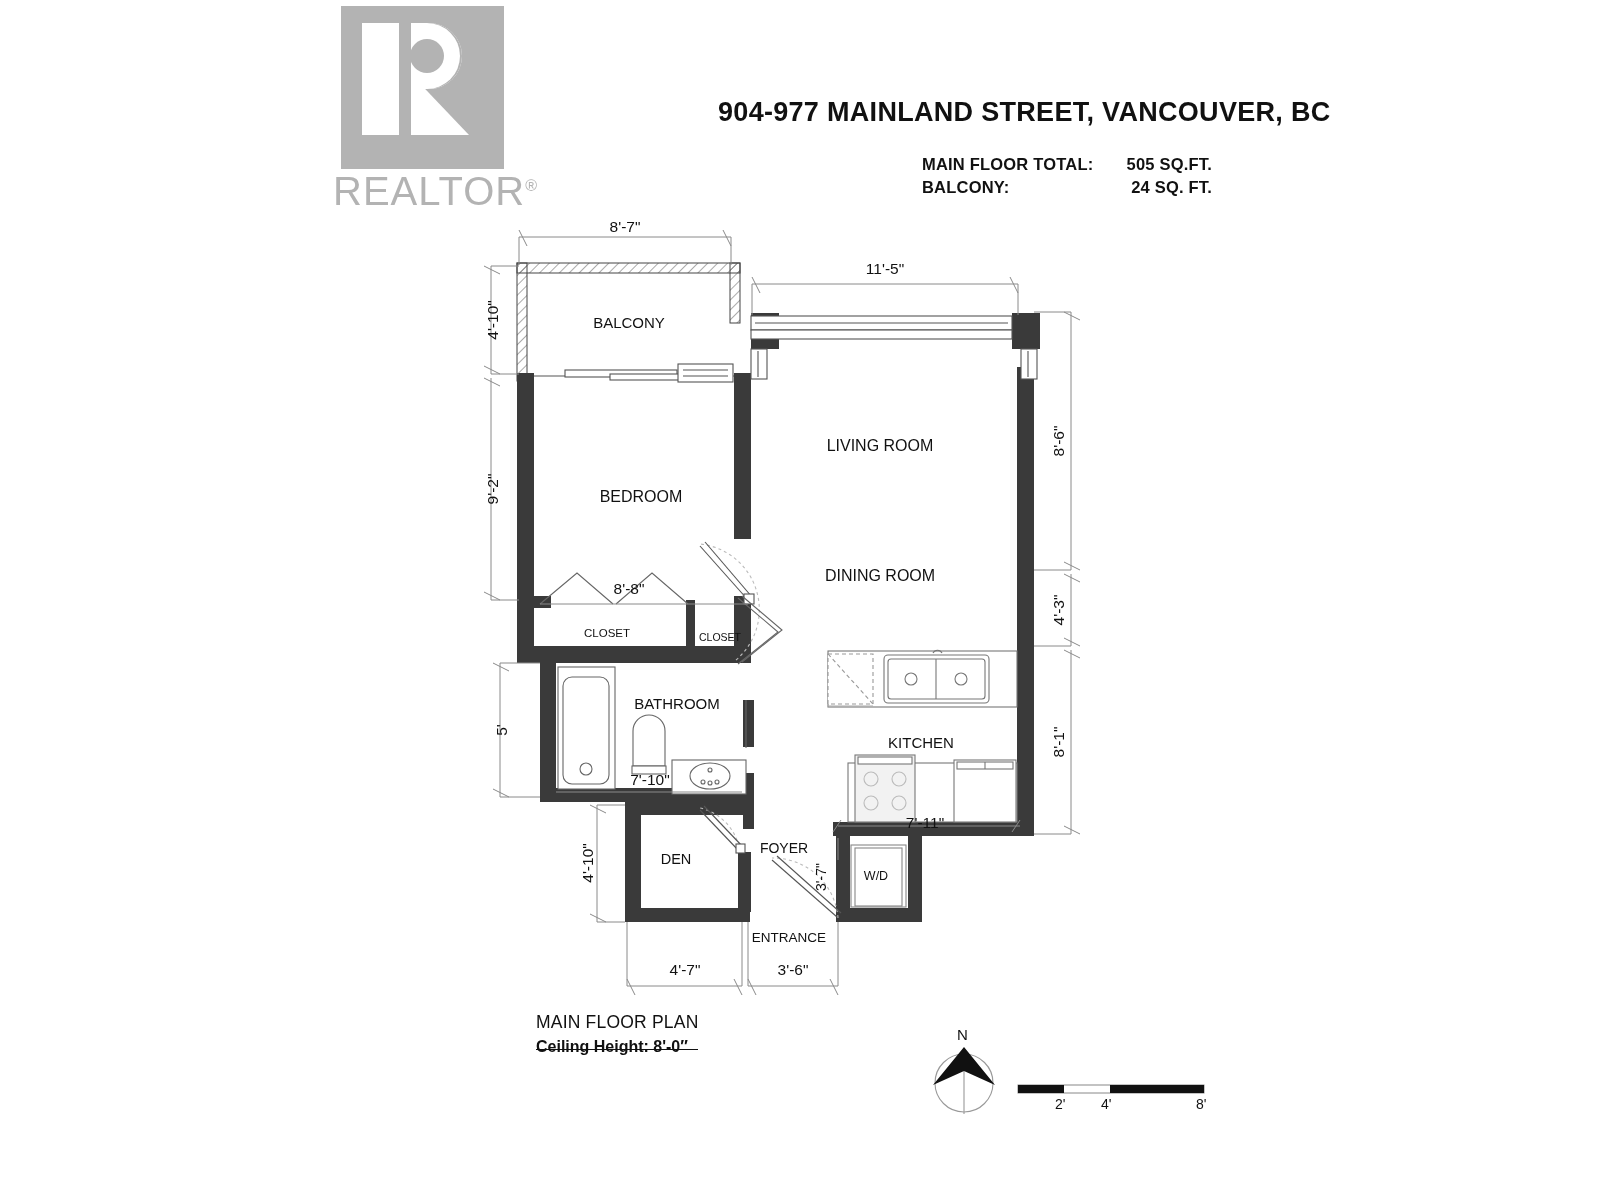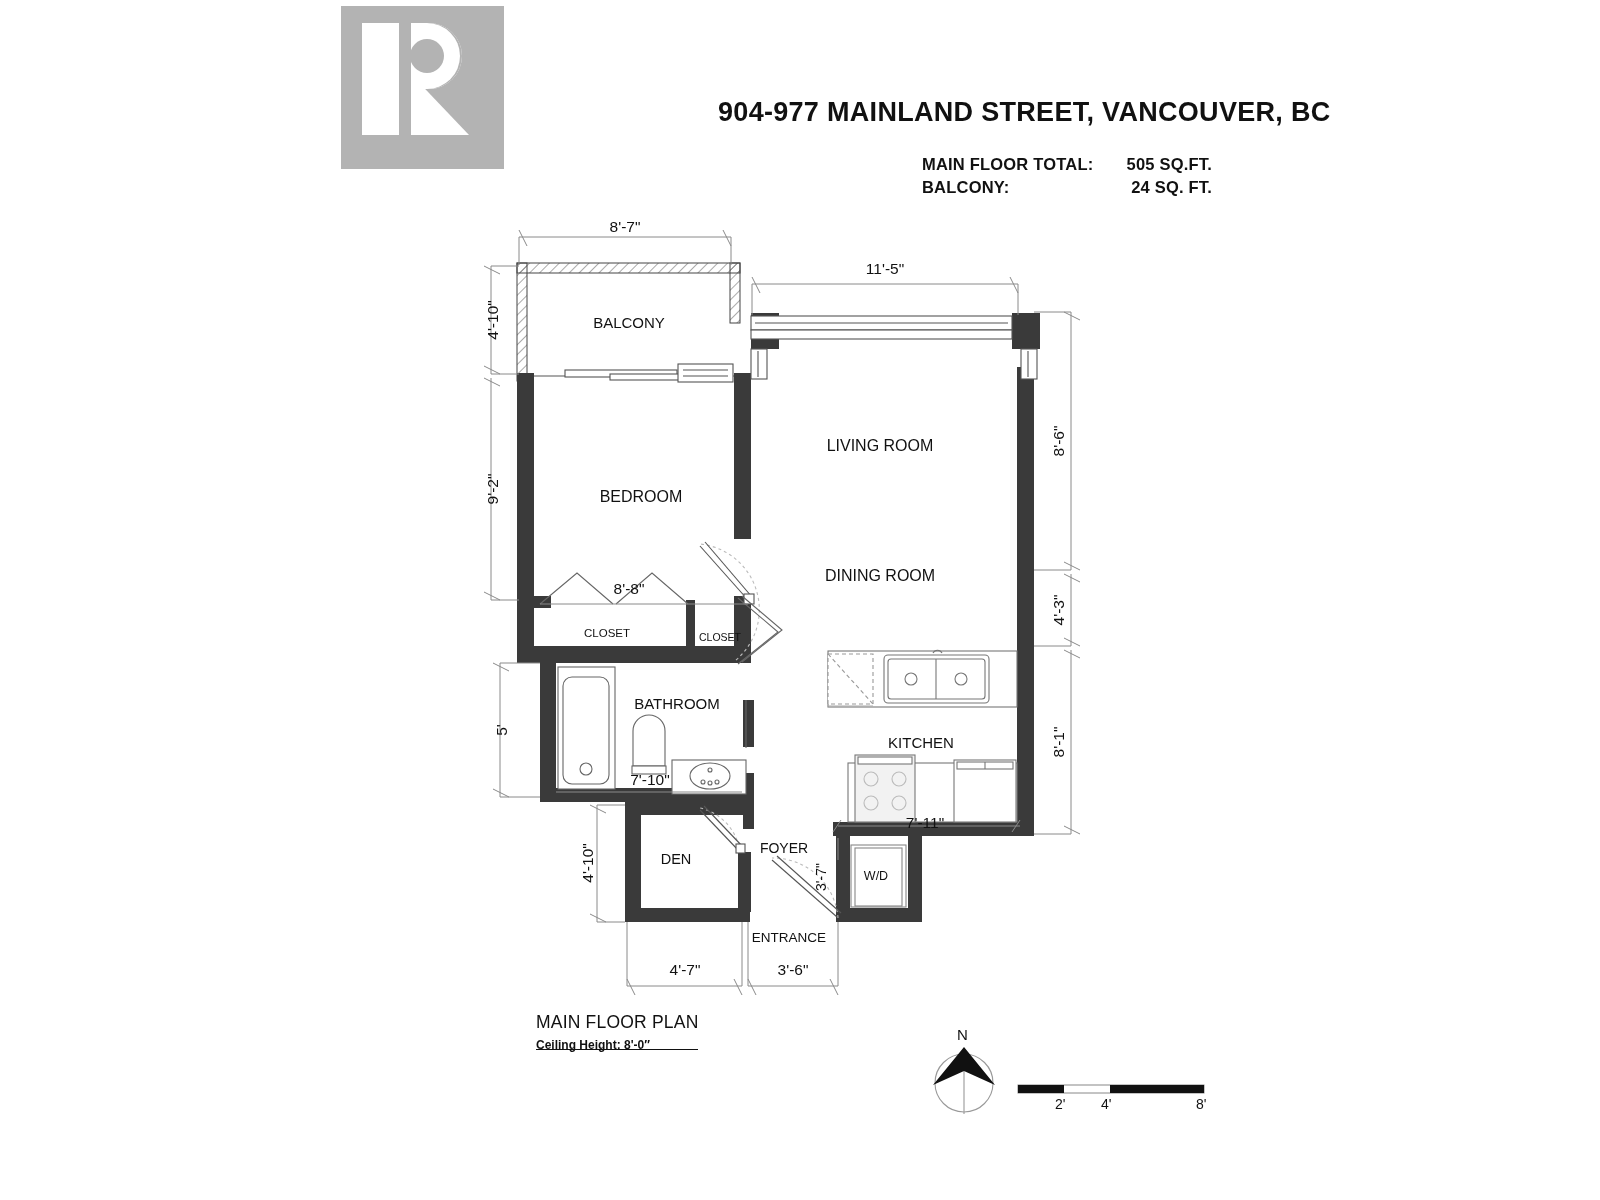--- a/index.html
+++ b/index.html
@@ -100,21 +100,21 @@
     font-size: 17.5px;
     letter-spacing: 0.2px;
     border-bottom: 1.6px solid #111;
     padding-bottom: 16px;
     white-space: nowrap;
   }
   .plan-sub {
     position: absolute;
     left: 536px;
     top: 1038px;
-    font-size: 12px;
+    font-size: 16px;
     font-weight: bold;
     white-space: nowrap;
   }
   .scale-lbl {
     position: absolute;
     font-size: 14px;
     white-space: nowrap;
   }
   .compass-n {
     position: absolute;
@@ -134,20 +134,21 @@
       <rect x="21" y="17" width="37" height="112" fill="#ffffff"></rect>
       <path d="M 73 17 L 73 62 A 24 24 0 0 0 73 17 Z" fill="#ffffff"></path>
       <path d="M 73 17 L 73 129 L 68 129 L 68 17 Z" fill="#ffffff"></path>
       <path d="M 72 17 L 88 17 A 33 33 0 0 1 88 83 L 72 83 Z" fill="#ffffff"></path>
       <path d="M 72 17 L 88 17 A 33 33 0 0 1 88 83 L 72 83 Z" fill="#b3b3b3"></path>
       <path d="M 68 17 L 86 17 A 33 33 0 0 1 86 83 L 68 83 Z" fill="#ffffff"></path>
       <circle cx="86" cy="50" r="17" fill="#b3b3b3"></circle>
       <path d="M 68 66 L 68 129 L 128 129 Z" fill="#ffffff"></path>
       <rect x="62" y="17" width="8" height="112" fill="#b3b3b3"></rect>
     </svg>
+    <div class="logo-text"><span>REALTOR</span><sup>®</sup></div>
   </div>
 
   <div class="addr">904-977 MAINLAND STREET, VANCOUVER, BC</div>
 
   <div class="totals">
     <span class="row">
       <span class="lbl">MAIN FLOOR TOTAL:</span><span class="val">505 SQ.FT.</span>
     </span>
     <span class="row">
       <span class="lbl">BALCONY:</span><span class="val">24 SQ. FT.</span>

